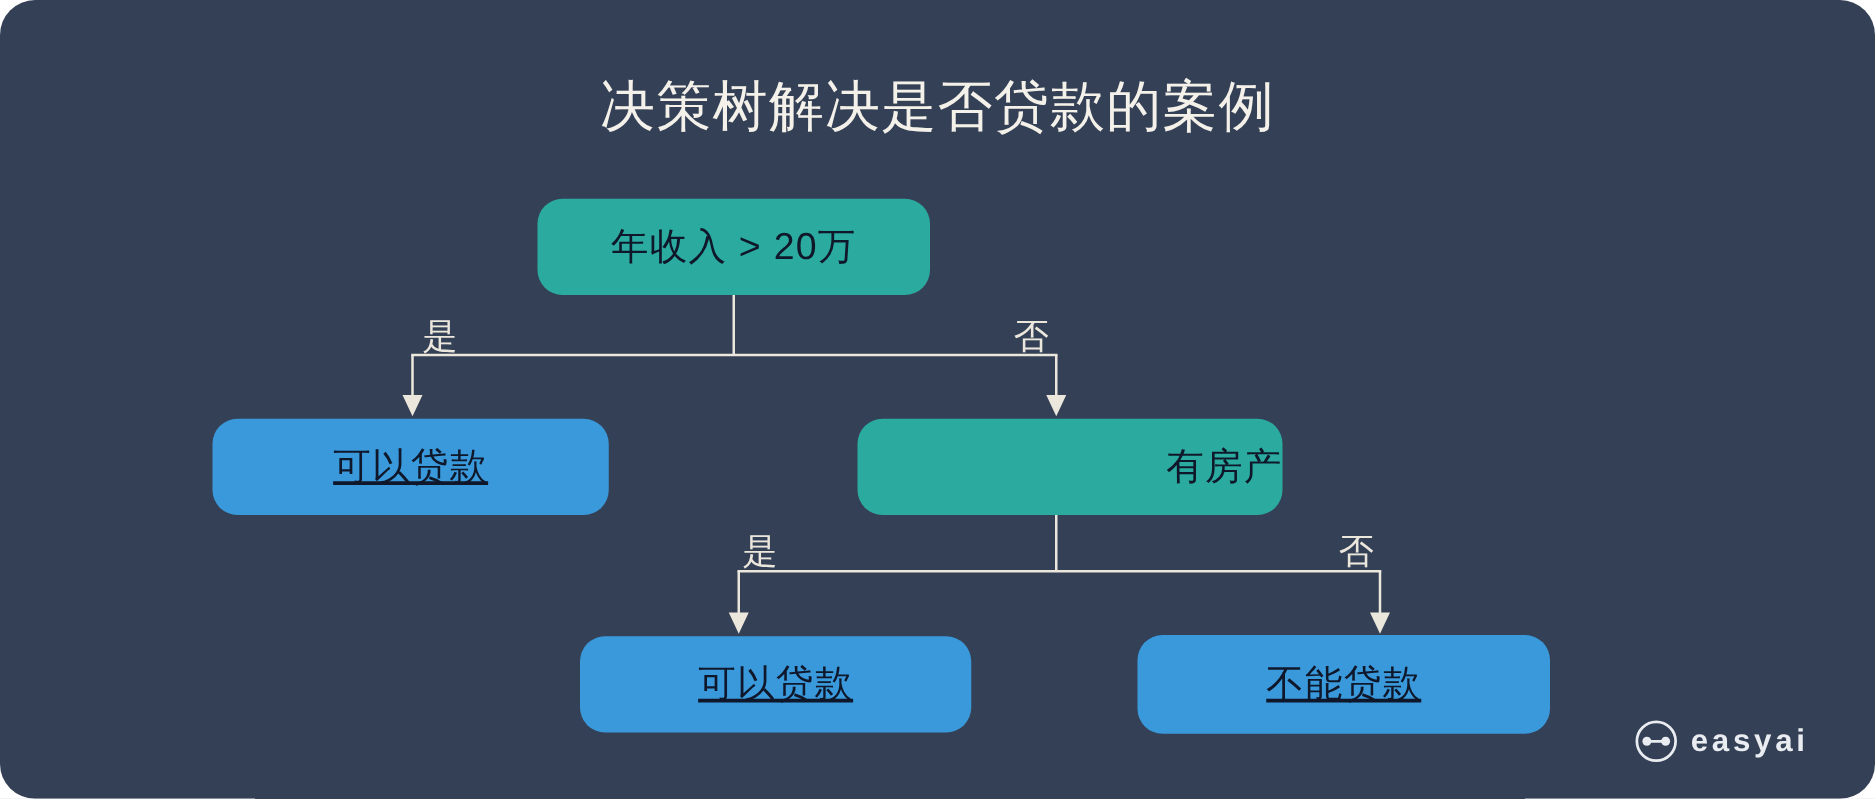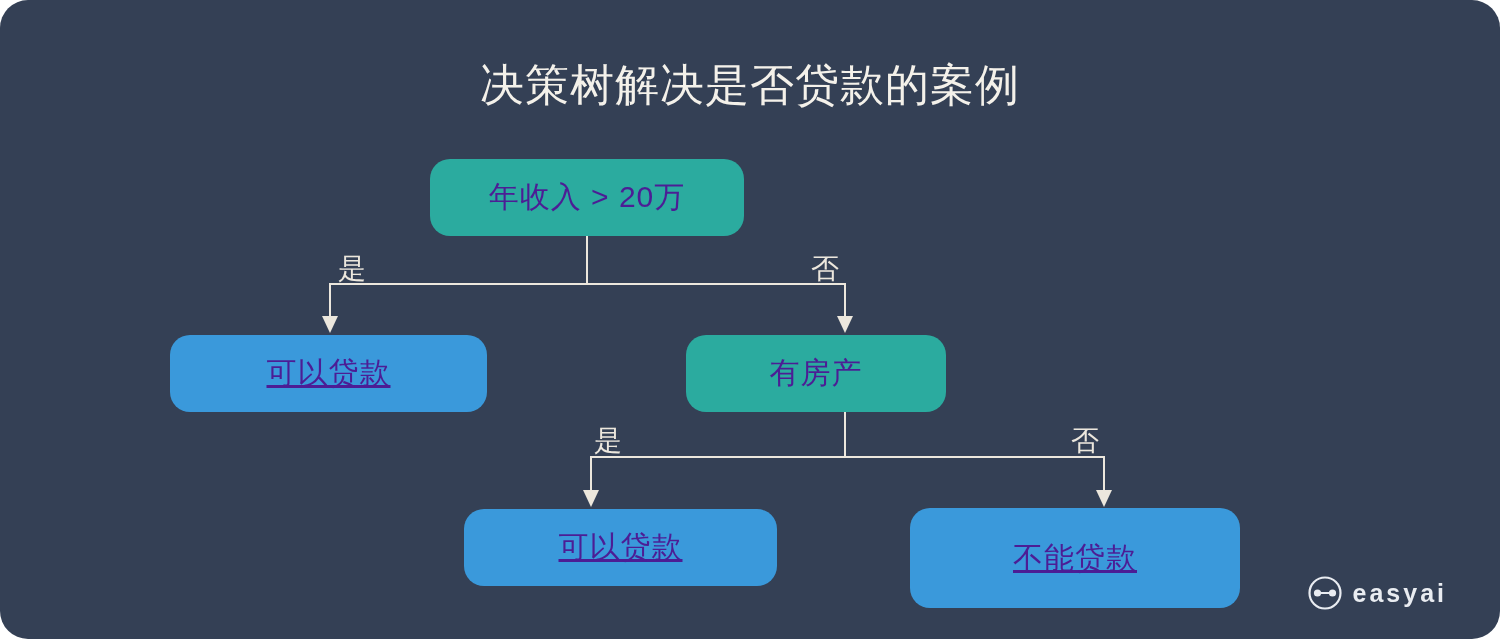--- a/index.html
+++ b/index.html
@@ -51,21 +51,21 @@
     text-anchor: middle;
   }
   .node {
     position: absolute;
     height: 77px;
     border-radius: 20px;
     display: flex;
     align-items: center;
     justify-content: center;
     font-size: 30px;
-    color: #4c1d95;
+    color: #0f172a;
     letter-spacing: 1px;
     box-sizing: border-box;
   }
   .node.decision { background: #2bab9f; }
   .node.leaf     { background: #3a99db; text-decoration: underline; }
   .brand {
     position: absolute;
     right: 53px;
     bottom: 28px;
     display: flex;
@@ -111,29 +111,29 @@
     </svg>
 
     <div class="node decision" style="left:430px; top:159px; width:314px;">
       <span>年收入 &gt; 20万</span>
     </div>
 
     <div class="node leaf" style="left:170px; top:335px; width:317px;">
       <span>可以贷款</span>
     </div>
 
-    <div class="node decision" style="left:686px; top:335px; width:260px;">
+    <div class="node decision" style="left:686px; top:335px; width:340px;justify-content:flex-end;">
       <span>有房产</span>
     </div>
 
     <div class="node leaf" style="left:464px; top:509px; width:313px;">
       <span>可以贷款</span>
     </div>
 
-    <div class="node leaf" style="left:910px; top:508px; width:330px; height:100px;">
+    <div class="node leaf" style="left:910px; top:508px; width:330px; height:79px;">
       <span>不能贷款</span>
     </div>
 
     <div class="brand">
       <svg class="brand-icon" width="36" height="36" viewBox="0 0 36 36">
         <circle cx="18" cy="18" r="15.5" fill="none" stroke="#e9ecf1" stroke-width="2.2"></circle>
         <line x1="10.5" y1="18" x2="25.5" y2="18" stroke="#e9ecf1" stroke-width="2.2"></line>
         <circle cx="10.5" cy="18" r="3.6" fill="#e9ecf1"></circle>
         <circle cx="25.5" cy="18" r="3.6" fill="#e9ecf1"></circle>
       </svg>

